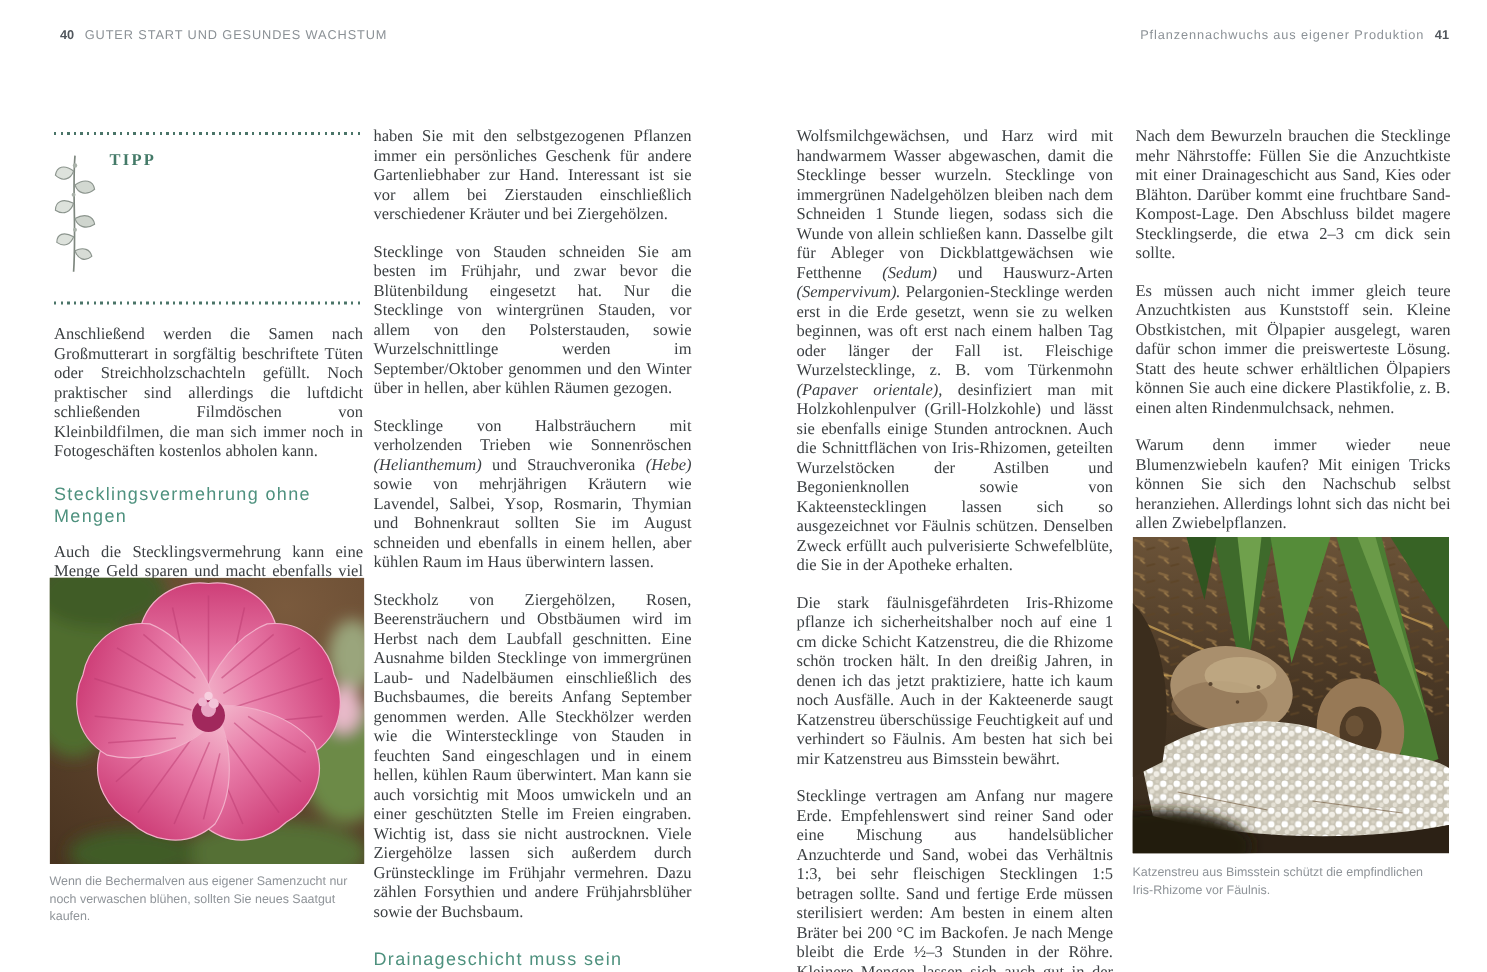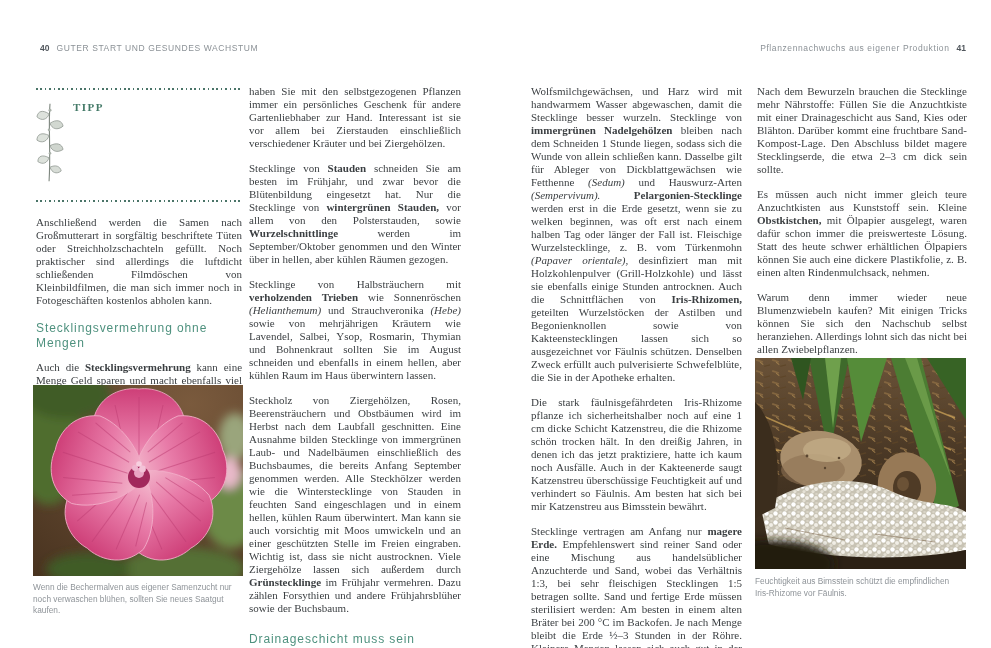--- a/index.html
+++ b/index.html
@@ -3,21 +3,21 @@
 <meta charset="utf-8">
 <style>
   html,body{margin:0;padding:0;}
   body{
     width:991px;height:648px;position:relative;overflow:hidden;
     background:#ffffff;color:#3b3f42;
     font-family:"Liberation Serif", serif;
   }
   
   .runhead{
-    position:absolute;top:43px;
+    position:absolute;top:18px;
     font-family:"Liberation Sans", sans-serif;
     font-size:8.5px;letter-spacing:.6px;color:#8b9196;
     white-space:nowrap;
   }
   .runhead .pagenum{font-weight:700;color:#50565c;letter-spacing:0;}
   #runhead-left{left:40px;}
   #runhead-right{right:25px;text-align:right;}
   #runhead-left .pagenum{margin-right:7px;}
   #runhead-right .pagenum{margin-left:7px;}
 
@@ -25,21 +25,21 @@
   .col{position:absolute;top:85px;}
   #col1{left:36px;width:206px;}
   #col2{left:249px;width:212px;}
   #col3{left:531px;width:211px;}
   #col4{left:757px;width:210px;}
 
   p.body{
     font-size:11px;line-height:13px;text-align:justify;
     margin:0 0 12px 0;hyphens:auto;
   }
-  .b{font-weight:700;}
+  .b{font-weight:400;}
   .i{font-style:italic;}
 
   h2.section{
     font-family:"Liberation Sans", sans-serif;font-weight:400;
     font-size:12px;letter-spacing:.9px;line-height:15px;
     color:#4e917e;margin:17px 0 10px 0;
   }
   #col1 h2.section{margin-top:14px;}
 
   
@@ -232,13 +232,13 @@
     <circle cx="52" cy="98" r="1.4" fill="#5a4631"></circle>
     <circle cx="70" cy="110" r="1.2" fill="#5a4631"></circle>
     <circle cx="84" cy="100" r="1.3" fill="#5a4631"></circle>
     <path d="M6 150 C 40 122 100 114 138 134 C 170 148 196 144 211 154 L211 192 C 150 205 70 205 14 188 Z" fill="url(#gran)"></path>
     <path d="M0 182 C 60 202 150 204 211 192 L211 211 L0 211 Z" fill="#2c2115"></path>
     <path d="M0 44 C 18 62 28 102 20 150 L0 160 Z" fill="#3b2d1d"></path>
     <ellipse cx="18" cy="206" rx="62" ry="24" fill="#241a10" filter="url(#soft2)"></ellipse>
     <path d="M30 170 L90 182 M120 176 L180 184" stroke="#6b5236" stroke-width="0.8" opacity="0.6" fill="none"></path>
   </svg>
 </div>
-<div class="caption" id="caption-iris">Feuchtigkeit aus Bimsstein schützt die empfindlichen Iris-Rhizome vor Fäulnis.</div>
+<div class="caption" id="caption-iris">Katzenstreu aus Bimsstein schützt die empfindlichen Iris-Rhizome vor Fäulnis.</div>
 
 </body></html>

